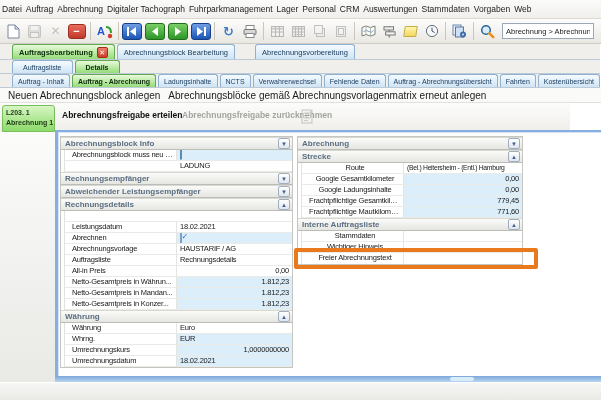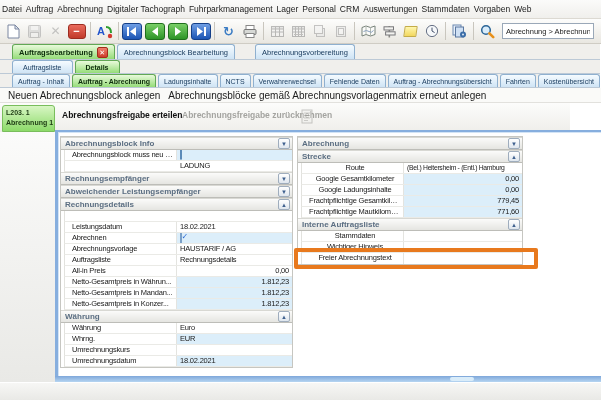--- a/index.html
+++ b/index.html
@@ -410,20 +410,21 @@
   <div class="pg-row">
     <div class="pg-label">Währung</div>
     <div class="pg-value">Euro</div>
   </div>
   <div class="pg-row">
     <div class="pg-label">Whrng.</div>
     <div class="pg-value blue">EUR</div>
   </div>
   <div class="pg-row">
     <div class="pg-label">Umrechnungskurs</div>
+    <div class="pg-value num blue">1,0000000000</div>
   </div>
   <div class="pg-row">
     <div class="pg-label">Umrechnungsdatum</div>
     <div class="pg-value blue">18.02.2021</div>
   </div>
 </div>
 
 <div class="pgrid grid-right">
   <div class="pg-header">
     <span>Abrechnung</span>

